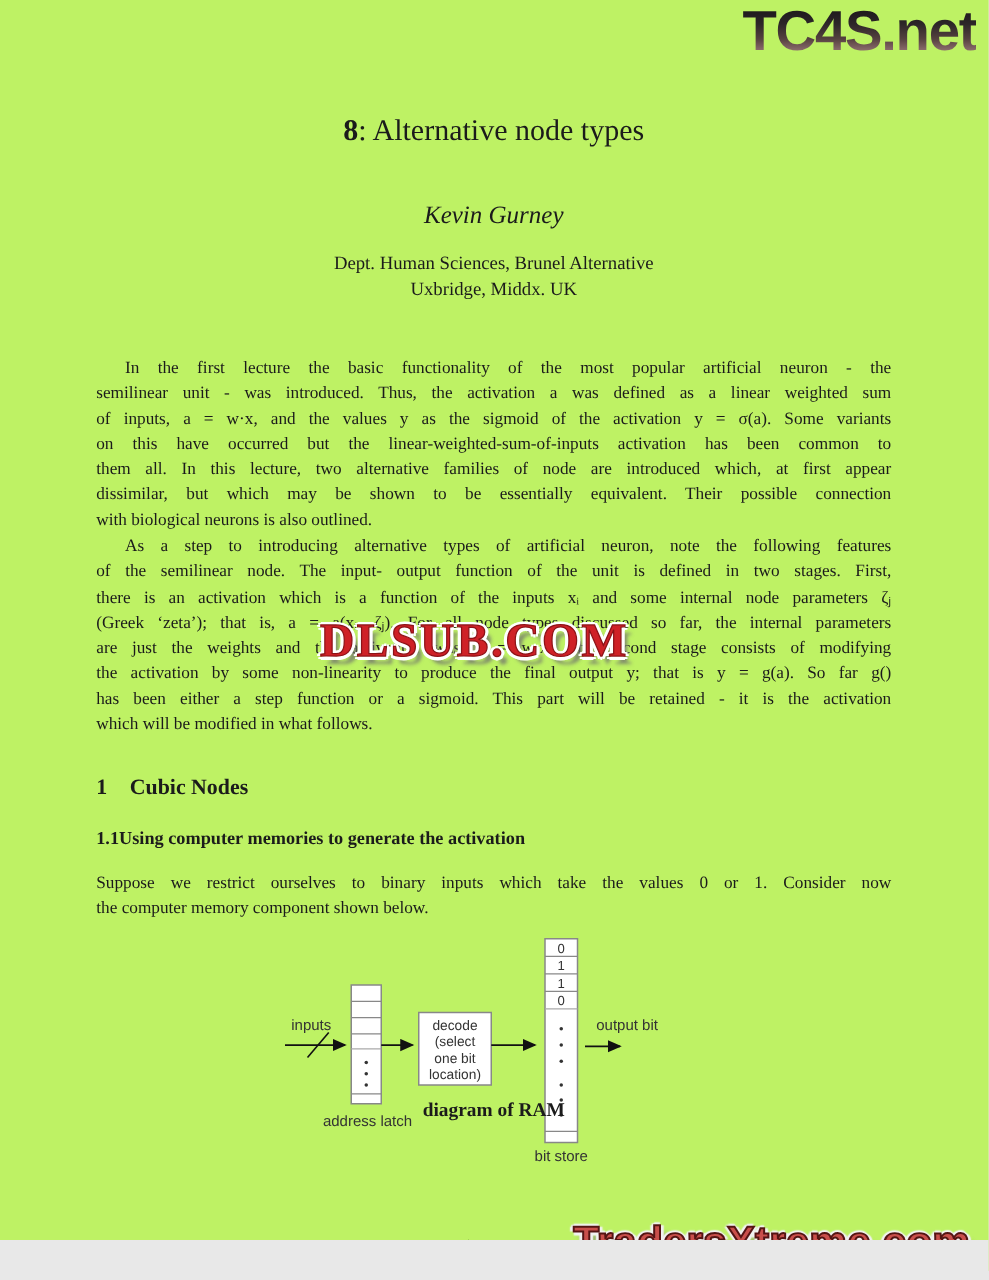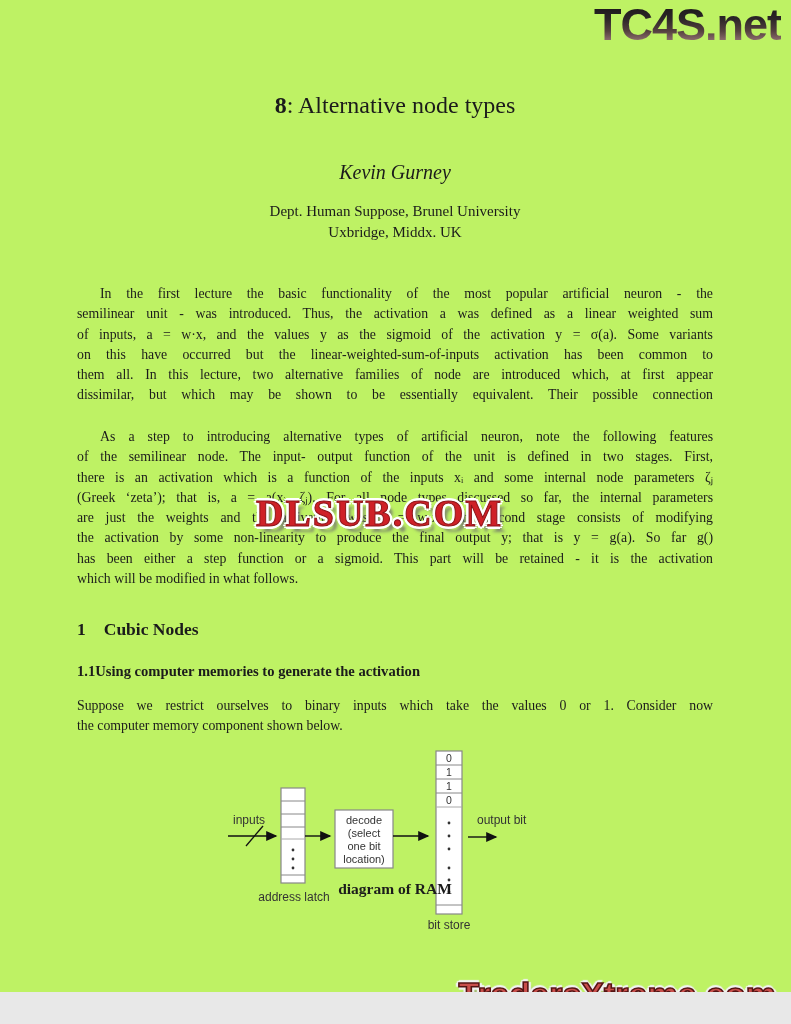--- a/index.html
+++ b/index.html
@@ -71,31 +71,32 @@
 
 <div class="page">
 
   <div class="tc4s">TC4S.net</div>
 
   <div class="col title">
     <span class="num">8</span><span>:  Alternative node types</span>
   </div>
   <div class="col author">Kevin Gurney</div>
   <div class="col affil">
-    <div>Dept. Human Suppose, Brunel University</div>
+    <div>Dept. Human Sciences, Brunel Alternative</div>
     <div>Uxbridge, Middx. UK</div>
   </div>
 
   <div class="col para p1">
     <div class="pline first">In the first lecture the basic functionality of the most popular artificial neuron - the</div>
     <div class="pline">semilinear unit - was introduced. Thus, the activation a was defined as a linear weighted sum</div>
     <div class="pline">of inputs, a = w·x, and the values y as the sigmoid of the activation y = σ(a). Some variants</div>
     <div class="pline">on this have occurred but the linear-weighted-sum-of-inputs activation has been common to</div>
     <div class="pline">them all. In this lecture, two alternative families of node are introduced which, at first appear</div>
     <div class="pline">dissimilar, but which may be shown to be essentially equivalent. Their possible connection</div>
+    <div class="pline last">with biological neurons is also outlined.</div>
   </div>
 
   <div class="col para p2">
     <div class="pline first">As a step to introducing alternative types of artificial neuron, note the following features</div>
     <div class="pline">of the semilinear node. The input- output function of the unit is defined in two stages. First,</div>
     <div class="pline">there is an activation which is a function of the inputs xᵢ and some internal node parameters ζⱼ</div>
     <div class="pline">(Greek ‘zeta’); that is, a = a(xᵢ, ζⱼ). For all node types discussed so far, the internal parameters</div>
     <div class="pline">are just the weights and the activation was a = w·x. The second stage consists of modifying</div>
     <div class="pline">the activation by some non-linearity to produce the final output y; that is y = g(a). So far g()</div>
     <div class="pline">has been either a step function or a sigmoid. This part will be retained - it is the activation</div>

